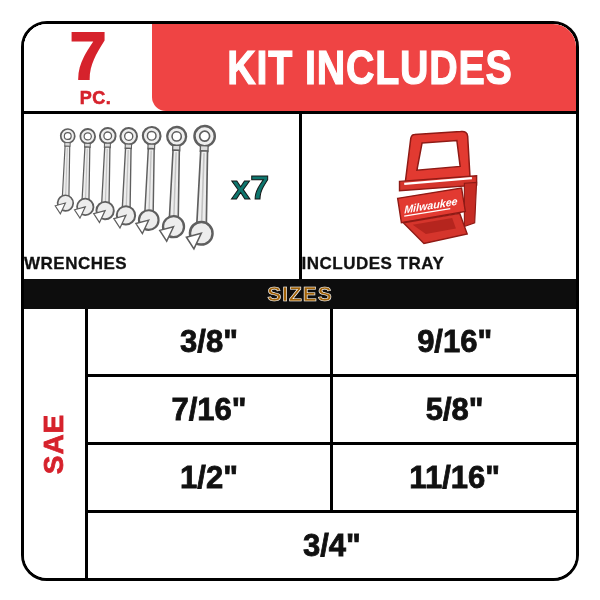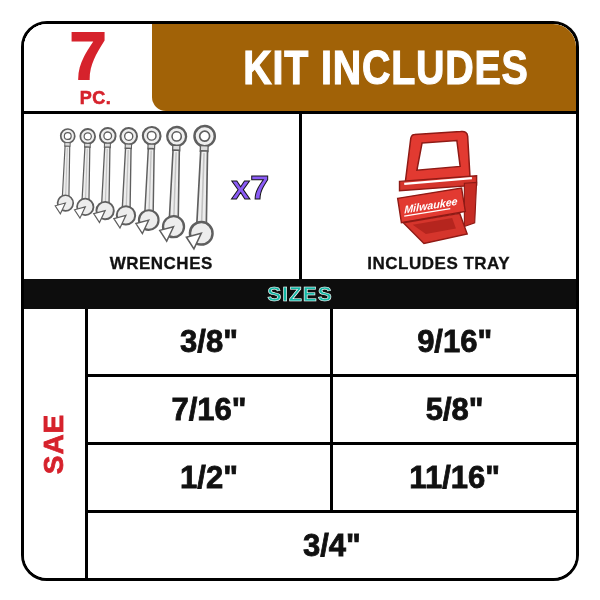--- a/index.html
+++ b/index.html
@@ -7,32 +7,32 @@
   .container{
     position:absolute;left:21px;top:21px;width:558px;height:560px;
     border:3px solid #000;border-radius:26px;overflow:hidden;
     display:flex;flex-direction:column;background:#fff;box-sizing:border-box;
   }
   
   .header{flex:0 0 87px;display:flex;background:#fff;border-bottom:3px solid #000;}
   .pc-box{width:128px;background:#fff;display:flex;flex-direction:column;align-items:center;justify-content:center;}
   .pc-count{font-size:66px;line-height:.92;font-weight:900;color:#d6222c;-webkit-text-stroke:2px #d6222c;}
   .pc-unit{font-size:18px;font-weight:900;color:#d6222c;-webkit-text-stroke:.6px #d6222c;letter-spacing:.5px;margin-top:1px;margin-left:15px;}
-  .header-title{flex:1;background:#a16207;border-radius:0 0 0 14px;display:flex;align-items:center;justify-content:center;padding-left:44px;}
+  .header-title{flex:1;background:#ef4444;border-radius:0 0 0 14px;display:flex;align-items:center;padding-left:44px;}
   .header-title span{color:#fff;font-size:48px;font-weight:900;letter-spacing:1px;-webkit-text-stroke:1.2px #fff;transform:scaleX(.82);white-space:nowrap;}
   
   .products{flex:0 0 165px;display:flex;background:#fff;}
   .panel{flex:1;position:relative;display:flex;align-items:center;justify-content:center;}
   .panel.left{border-right:3px solid #000;}
   .panel-inner{display:flex;align-items:center;gap:10px;margin-bottom:18px;}
-  .qty{font-size:34px;font-weight:900;color:#8b5cf6;-webkit-text-stroke:1px #111;}
-  .panel-label{position:absolute;left:0;right:0;bottom:5px;text-align:center;font-size:17px;font-weight:900;color:#111;letter-spacing:.5px;-webkit-text-stroke:.3px #111;}
+  .qty{font-size:34px;font-weight:900;color:#0f766e;-webkit-text-stroke:1px #111;}
+  .panel-label{position:absolute;left:0;right:0;bottom:5px;font-size:17px;font-weight:900;color:#111;letter-spacing:.5px;-webkit-text-stroke:.3px #111;}
   
   .sizes-bar{flex:0 0 30px;background:#0d0d0d;display:flex;align-items:center;justify-content:center;}
-  .sizes-bar span{color:#14b8a6;font-size:21px;font-weight:900;letter-spacing:1px;-webkit-text-stroke:.6px #fff;}
+  .sizes-bar span{color:#a16207;font-size:21px;font-weight:900;letter-spacing:1px;-webkit-text-stroke:.6px #fff;}
   
   .table{flex:1;display:flex;background:#fff;}
   .sae-col{flex:0 0 42px;border-right:3px solid #000;display:flex;align-items:center;justify-content:center;}
   .sae-text{transform:rotate(-90deg);color:#d6222c;font-size:28px;font-weight:900;letter-spacing:1px;-webkit-text-stroke:.8px #d6222c;white-space:nowrap;}
   .grid{flex:1;display:flex;flex-direction:column;}
   .grid-row{flex:1;display:flex;border-bottom:3px solid #000;}
   .grid-row:last-child{border-bottom:none;}
   .cell{flex:1;display:flex;align-items:center;justify-content:center;font-size:31px;font-weight:900;color:#111;-webkit-text-stroke:.8px #111;}
   .cell + .cell{border-left:3px solid #000;}
 </style>

